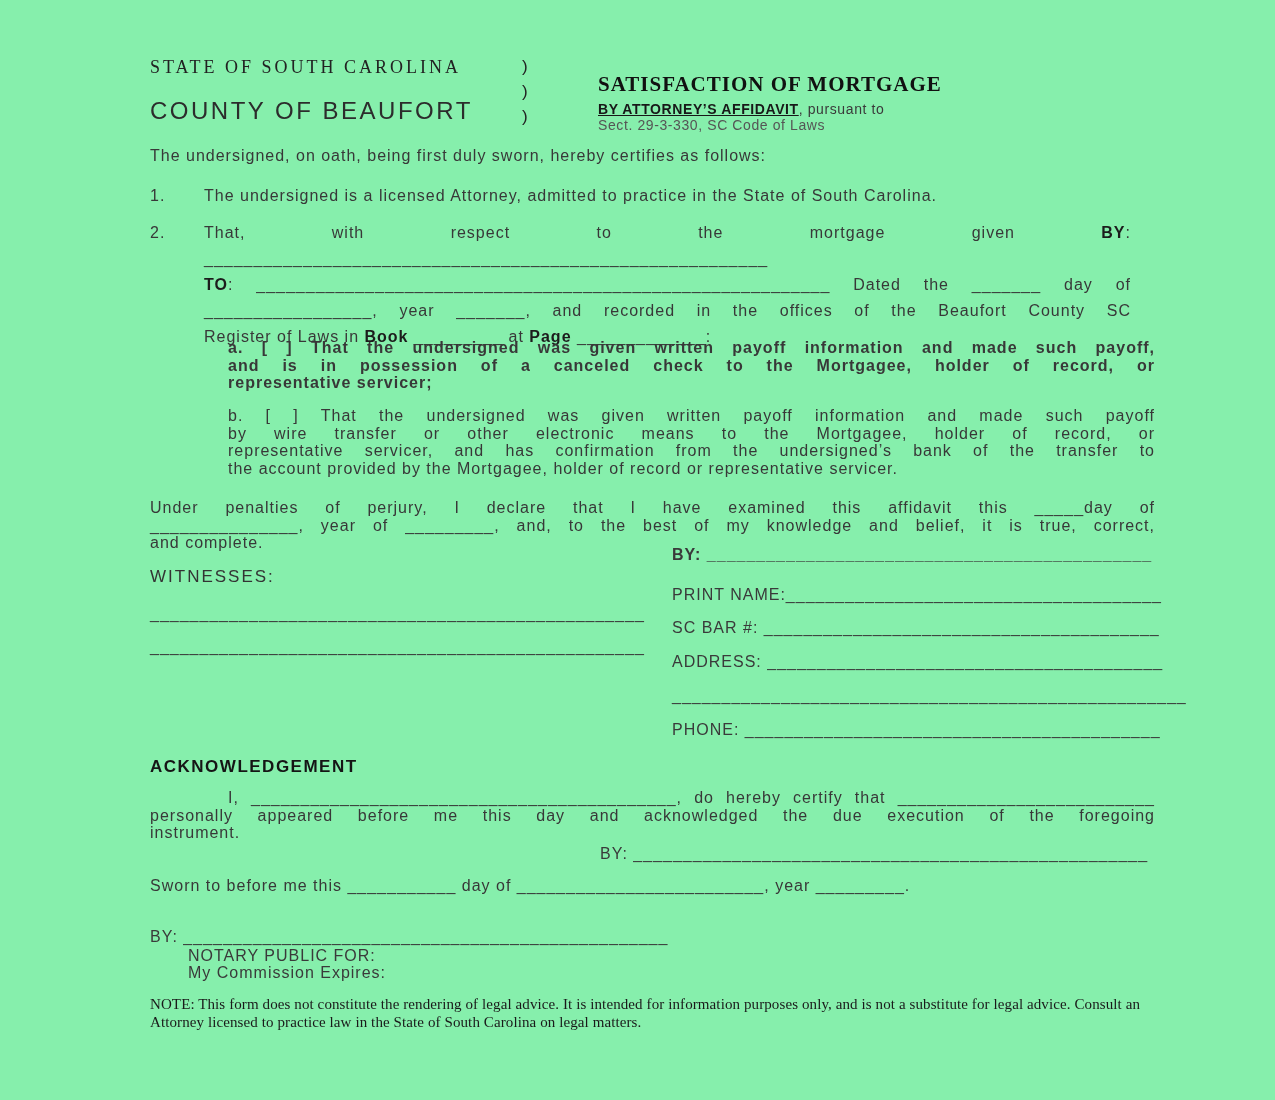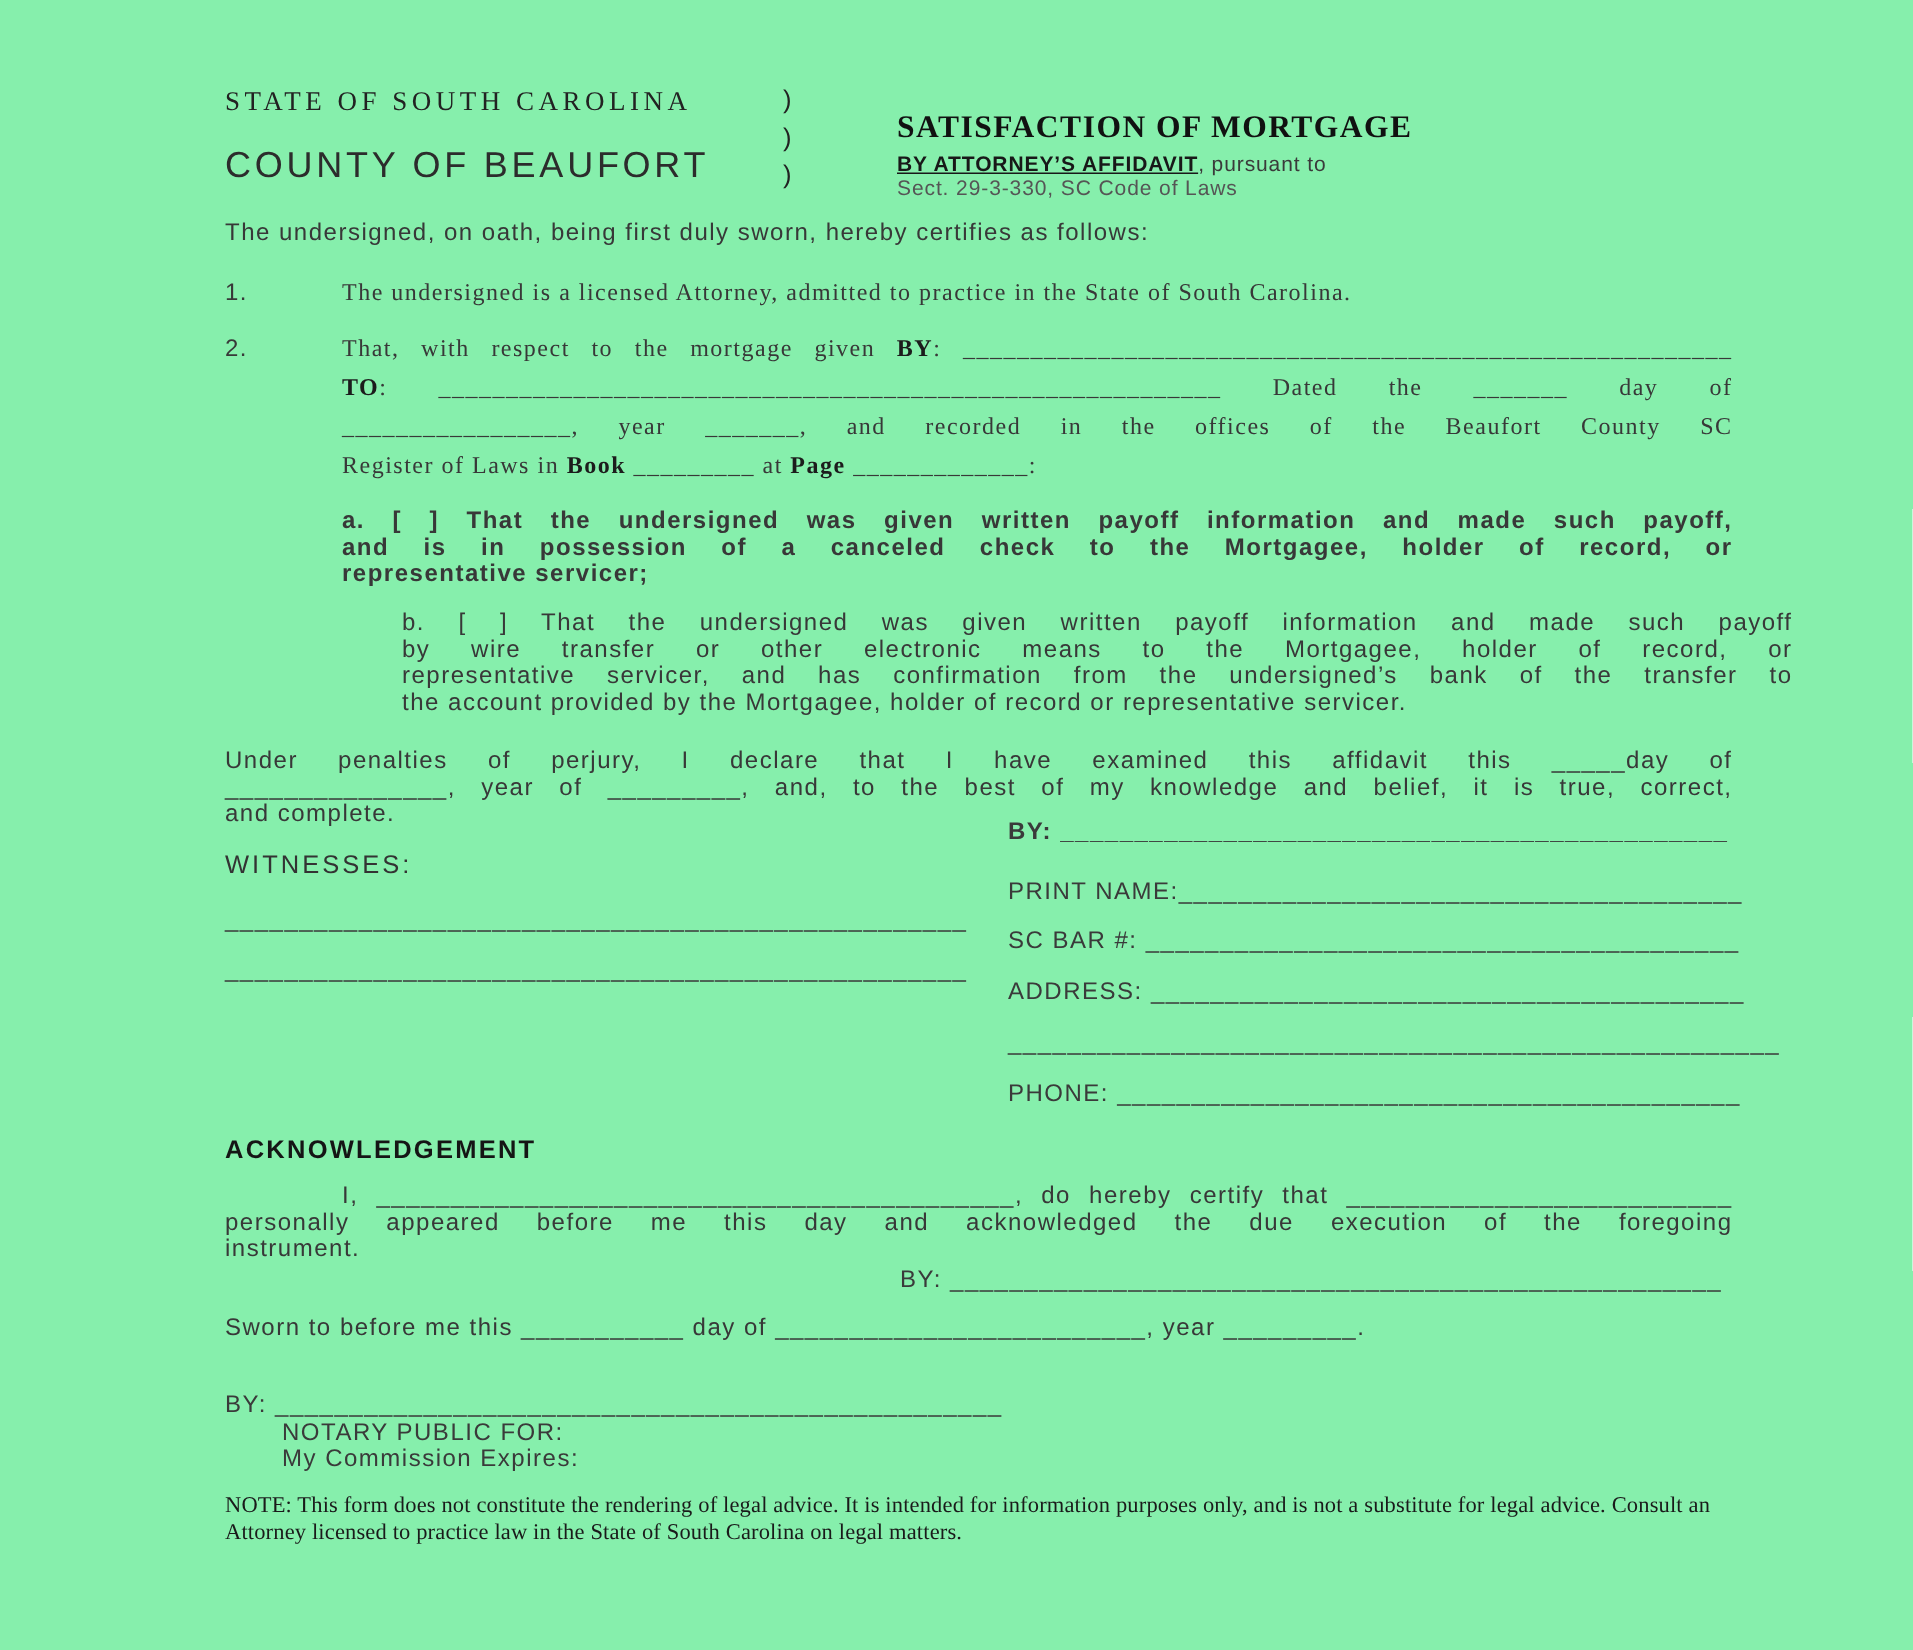--- a/index.html
+++ b/index.html
@@ -24,21 +24,21 @@
   
   .witnesses { font-size:17px; letter-spacing:2px; color:#333; }
   .ack-head { font-size:17px; font-weight:bold; letter-spacing:1.5px; color:#151515; }
   .sigline { font-size:16px; letter-spacing:1px; color:#3a3a3a; }
   .indent1 { text-indent:78px; }
   .note {
     font-family:"Liberation Serif", serif; font-size:15px; line-height:17.5px;
     color:#1a1a1a; letter-spacing:0.1px;
   }
   .numcol { position:absolute; left:0; top:0; }
-  .itembody { margin-left:78px; width:927px;font-family:Liberation Serif, serif; }
+  .itembody { margin-left:54px; width:927px; }
 </style>
 </head>
 <body>
 
 <div class="page">
 
   <div class="abs venue-serif" style="left:150px; top:57px;">STATE OF SOUTH CAROLINA</div>
   <div class="abs venue-sans" style="left:150px; top:97px;">COUNTY OF BEAUFORT</div>
   <div class="abs bracket-col" style="left:522px; top:54px;">
     <div>)</div>
@@ -74,21 +74,21 @@
       </div>
     </div>
   </div>
 
   <div class="abs bodytxt" style="left:228px; top:339px; width:927px;font-weight:bold;">
     <div class="just">a. [ ]   That the undersigned was given written payoff information and made such payoff,</div>
     <div class="just">and is in possession of a canceled check to the Mortgagee, holder of record, or</div>
     <div>representative servicer;</div>
   </div>
 
-  <div class="abs bodytxt" style="left:228px; top:407px; width:927px;margin-left:40px;">
+  <div class="abs bodytxt" style="left:228px; top:407px; width:927px;">
     <div class="just">b. [ ]   That the undersigned was given written payoff information and made such payoff</div>
     <div class="just">by wire transfer or other electronic means to the Mortgagee, holder of record, or</div>
     <div class="just">representative servicer, and has confirmation from the undersigned’s bank of the transfer to</div>
     <div>the account provided by the Mortgagee, holder of record or representative servicer.</div>
   </div>
 
   <div class="abs bodytxt" style="left:150px; top:499px; width:1005px;">
     <div class="just">Under penalties of perjury, I declare that I have examined this affidavit this _____day of</div>
     <div class="just">_______________, year of _________, and, to the best of my knowledge and belief, it is true, correct,</div>
     <div>and complete.</div>

